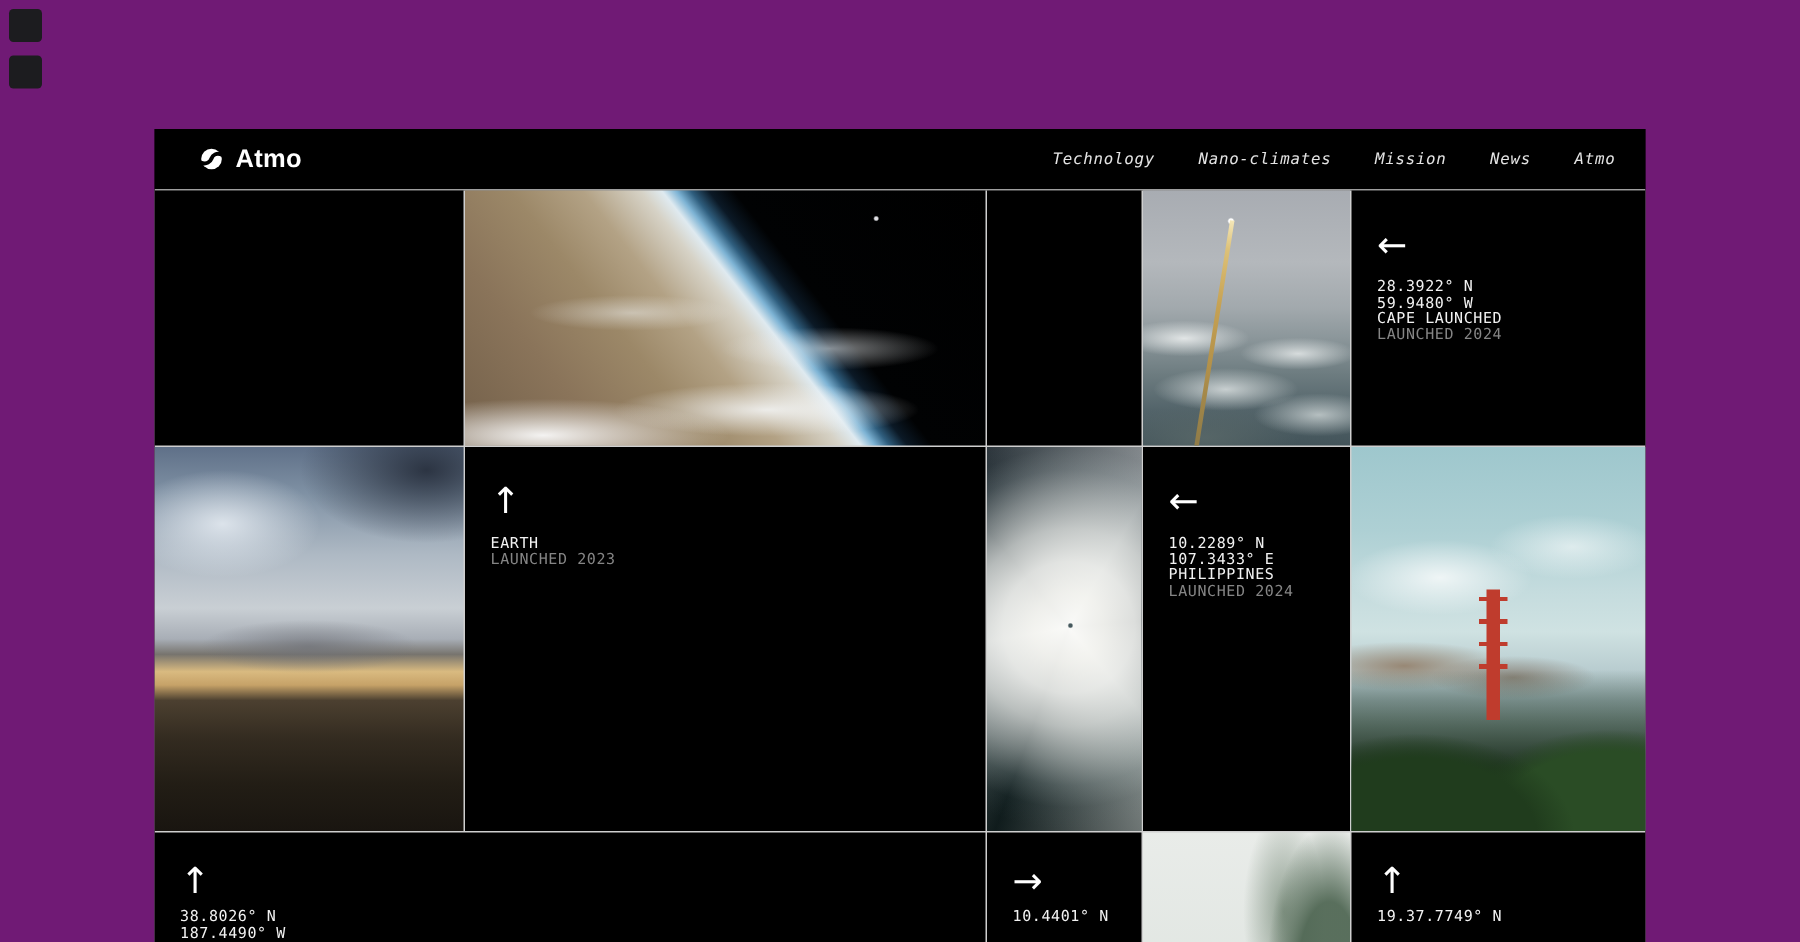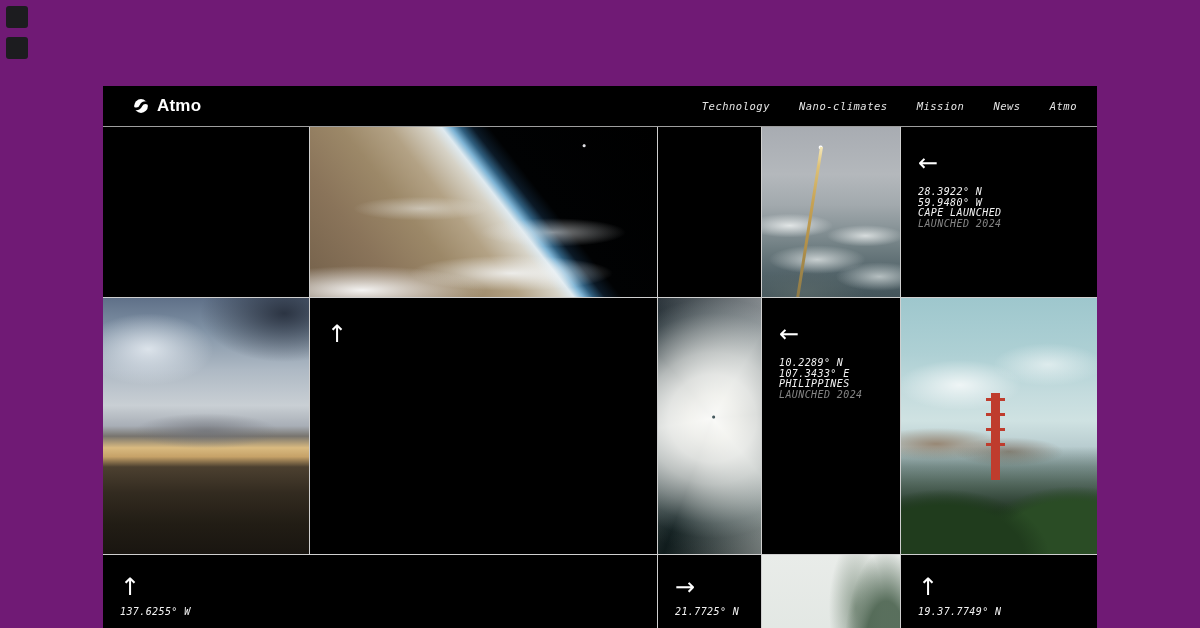--- a/index.html
+++ b/index.html
@@ -26,21 +26,21 @@
   .tile{position:relative;background:#000;overflow:hidden;}
   .span2{grid-column:1 / 3;}
 
   
   .info{box-sizing:border-box;padding:24px 17px;cursor:pointer;}
   .info.b3{padding-top:20px;}
   .arrow{display:block;color:#fff;font-family:"DejaVu Sans",sans-serif;font-size:24px;line-height:1;
          margin-bottom:12px;}
   .info.b3 .arrow{margin-bottom:8px;}
   .itx{font-size:10px;line-height:10.6px;letter-spacing:.4px;color:#f2f2f2;}
-  .itx div{white-space:nowrap;font-style:italic;}
+  .itx div{white-space:nowrap;}
   .itx .muted{color:#858585;}
 
   
   .img{cursor:pointer;}
   .img-earth{background:
     radial-gradient(circle 2px at 79% 11%, rgba(235,235,240,.95) 0 50%, transparent 100%),
     radial-gradient(ellipse 55% 22% at 15% 96%, rgba(250,250,250,.95), transparent 65%),
     radial-gradient(ellipse 45% 16% at 58% 86%, rgba(245,247,248,.85), transparent 65%),
     radial-gradient(ellipse 28% 10% at 32% 48%, rgba(240,242,242,.5), transparent 70%),
     radial-gradient(ellipse 30% 12% at 70% 62%, rgba(235,238,240,.55), transparent 70%),
@@ -138,20 +138,24 @@
           <div>59.9480° W</div>
           <div>CAPE LAUNCHED</div>
           <div class="muted">LAUNCHED 2024</div>
         </div>
       </div>
 
       <div class="tile img img-desert"></div>
 
       <div class="tile info">
         <span class="arrow">↑</span>
+        <div class="itx">
+          <div>EARTH</div>
+          <div class="muted">LAUNCHED 2023</div>
+        </div>
       </div>
 
       <div class="tile img img-hurricane"></div>
 
       <div class="tile info">
         <span class="arrow">←</span>
         <div class="itx">
           <div>10.2289° N</div>
           <div>107.3433° E</div>
           <div>PHILIPPINES</div>
@@ -159,28 +163,29 @@
         </div>
       </div>
 
       <div class="tile img img-gg">
         <div class="tower"></div>
       </div>
 
       <div class="tile info b3 span2">
         <span class="arrow">↑</span>
         <div class="itx">
-          <div>137.6255° W</div>
+          <div>38.8026° N</div>
+          <div>187.4490° W</div>
         </div>
       </div>
 
       <div class="tile info b3">
         <span class="arrow">→</span>
         <div class="itx">
-          <div>21.7725° N</div>
+          <div>10.4401° N</div>
         </div>
       </div>
 
       <div class="tile img img-fog"></div>
 
       <div class="tile info b3">
         <span class="arrow">↑</span>
         <div class="itx">
           <div>19.37.7749° N</div>
         </div>

